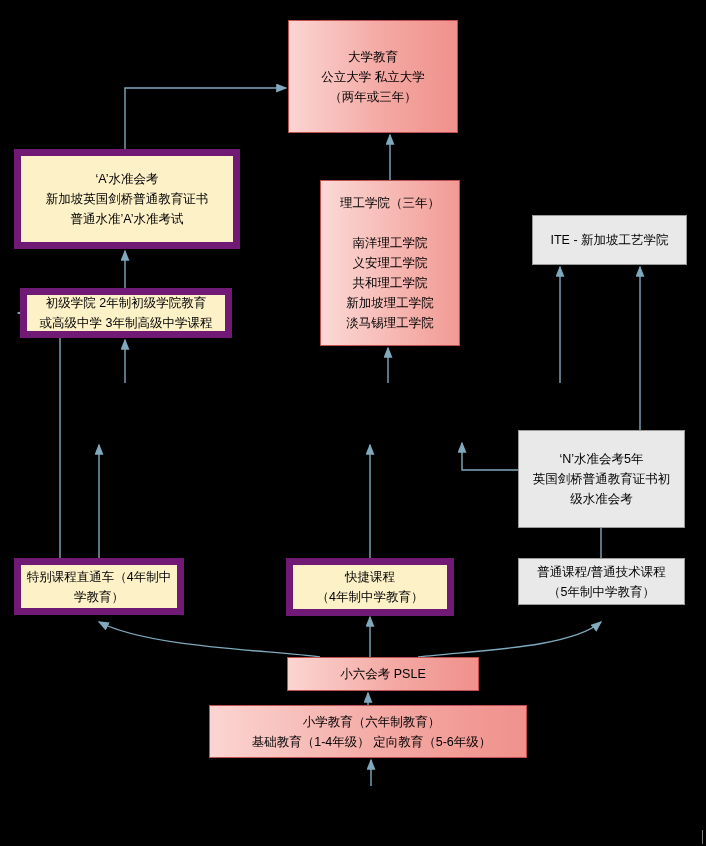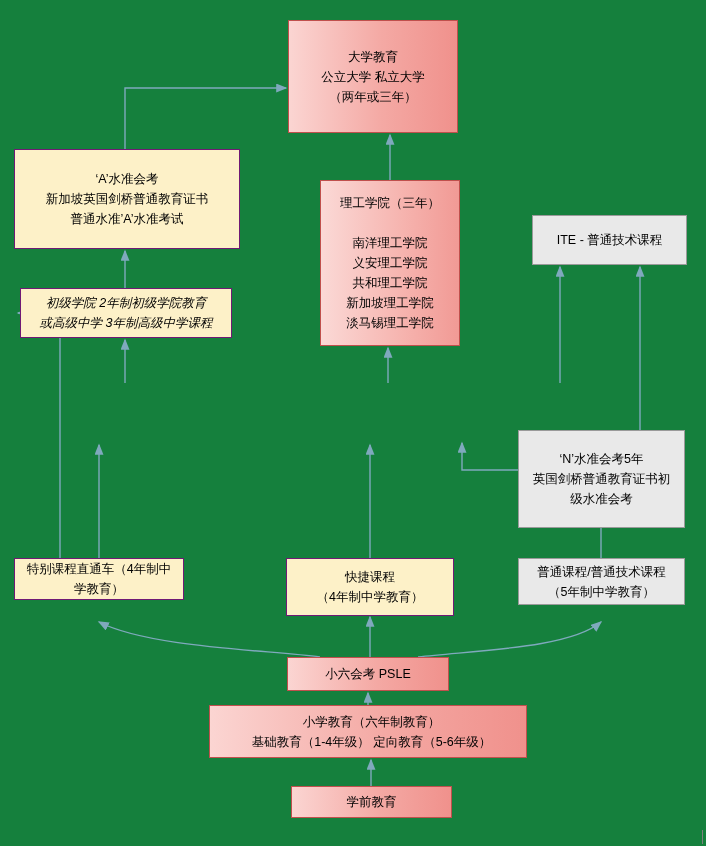--- a/index.html
+++ b/index.html
@@ -8,21 +8,21 @@
     background: #ffffff;
   }
   body {
     font-family: "Liberation Sans", "DejaVu Sans", sans-serif;
   }
   #canvas {
     position: relative;
     width: 706px;
     height: 846px;
     overflow: hidden;
-    background: #15803d;
+    background: #000000;
   }
   svg.connectors {
     position: absolute;
     left: 0;
     top: 0;
     width: 706px;
     height: 846px;
     pointer-events: none;
   }
   .node {
@@ -41,21 +41,21 @@
   .node.pink {
     background: linear-gradient(to right, #fbd5d2 0%, #f4a9a4 55%, #f0918c 100%);
     border: 1px solid #c0504d;
   }
   .node.pink2 {
     background: linear-gradient(to right, #fbd9d6 0%, #f6b3ae 60%, #f19a95 100%);
     border: 1px solid #c0504d;
   }
   .node.yellow {
     background: #fdf1c8;
-    border: 1px solid #701a75;
+    border: 7px solid #701a75;
     text-align: center;
   }
   .node.grey {
     background: #e9e9e9;
     border: 1px solid #9a9a9a;
   }
   .corner-mark {
     position: absolute;
     right: 3px;
     bottom: 2px;
@@ -129,57 +129,54 @@
     <span>理工学院（三年）
 
 南洋理工学院
 义安理工学院
 共和理工学院
 新加坡理工学院
 淡马锡理工学院</span>
   </div>
 
   <div class="node grey" style="left:532px; top:215px; width:155px; height:50px;">
-    <span>ITE - 普通技术课程</span>
+    <span>ITE - 新加坡工艺学院</span>
   </div>
 
-  <div class="node yellow" style="left:20px; top:288px; width:212px; height:50px;font-style:italic;">
+  <div class="node yellow" style="left:20px; top:288px; width:212px; height:50px;">
     <span>初级学院 2年制初级学院教育
 或高级中学    3年制高级中学课程</span>
   </div>
 
 
   <div class="node grey" style="left:518px; top:430px; width:167px; height:98px;">
     <span>‘N’水准会考5年
 英国剑桥普通教育证书初
 级水准会考</span>
   </div>
 
-  <div class="node yellow" style="left:14px; top:558px; width:170px; height:42px;">
+  <div class="node yellow" style="left:14px; top:558px; width:170px; height:57px;">
     <span>特别课程直通车（4年制中
 学教育）</span>
   </div>
 
   <div class="node yellow" style="left:286px; top:558px; width:168px; height:58px;">
     <span>快捷课程
 （4年制中学教育）</span>
   </div>
 
   <div class="node grey" style="left:518px; top:558px; width:167px; height:47px;">
     <span>普通课程/普通技术课程
 （5年制中学教育）</span>
   </div>
 
-  <div class="node pink" style="left:287px; top:657px; width:162px; height:34px;">
+  <div class="node pink" style="left:287px; top:657px; width:192px; height:34px;">
     <span>小六会考  PSLE</span>
   </div>
 
   <div class="node pink" style="left:209px; top:705px; width:318px; height:53px;padding-left:11px;">
     <span>小学教育（六年制教育）
 基础教育（1-4年级）  定向教育（5-6年级）</span>
   </div>
 
-  <div class="node pink" style="left:291px; top:786px; width:161px; height:32px;">
-    <span>学前教育</span>
-  </div>
 
   <div class="corner-mark"></div>
 </div>
 
 </body></html>

